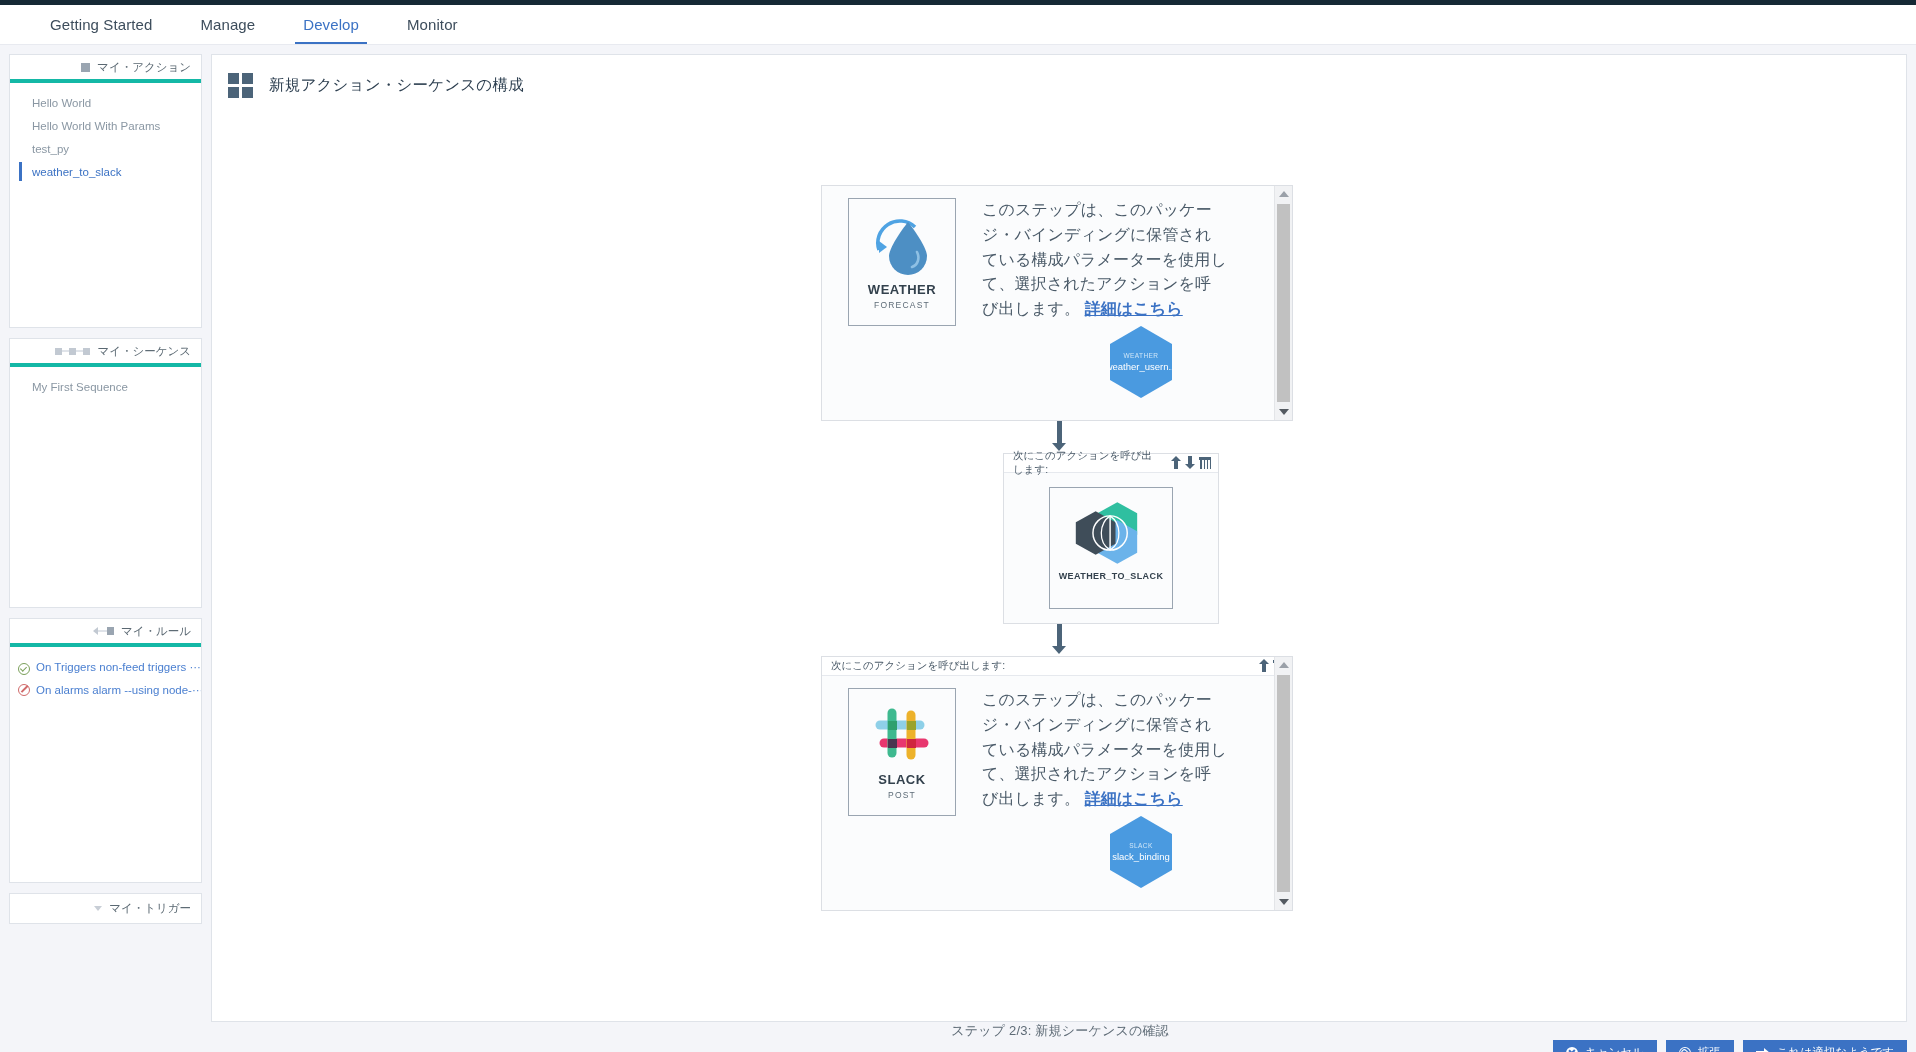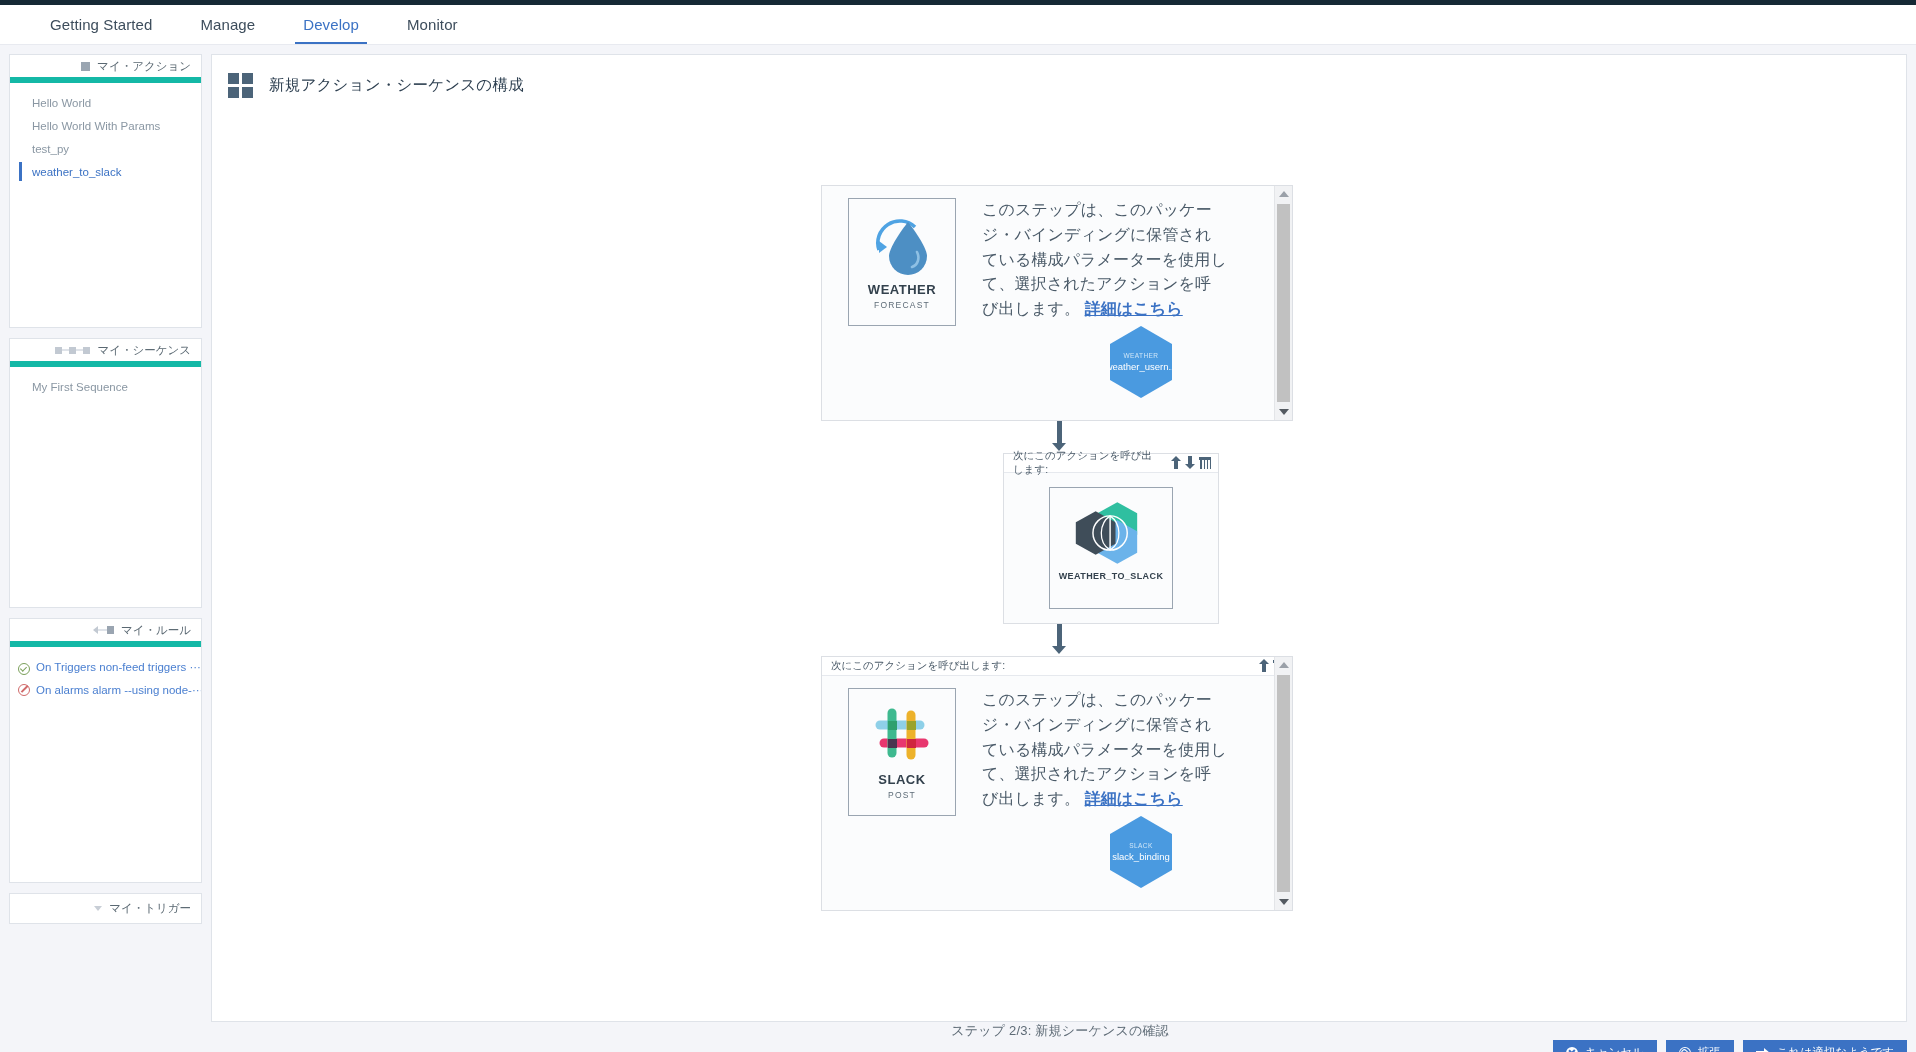--- a/index.html
+++ b/index.html
@@ -70,21 +70,21 @@
     background: #ffffff;
     border: 1px solid #dfe3e9;
   }
   .panel-head {
     height: 28px;
     display: flex;
     align-items: center;
     justify-content: flex-end;
     gap: 7px;
     padding: 0 10px;
-    border-bottom: 6px solid #14b8a6;
+    border-bottom: 4px solid #14b8a6;
     font-size: 11.5px;
     color: #5a6872;
     background: #ffffff;
   }
   .panel-body { padding: 8px 0 6px 0; }
 
   .rail-item {
     display: flex;
     align-items: center;
     gap: 6px;

